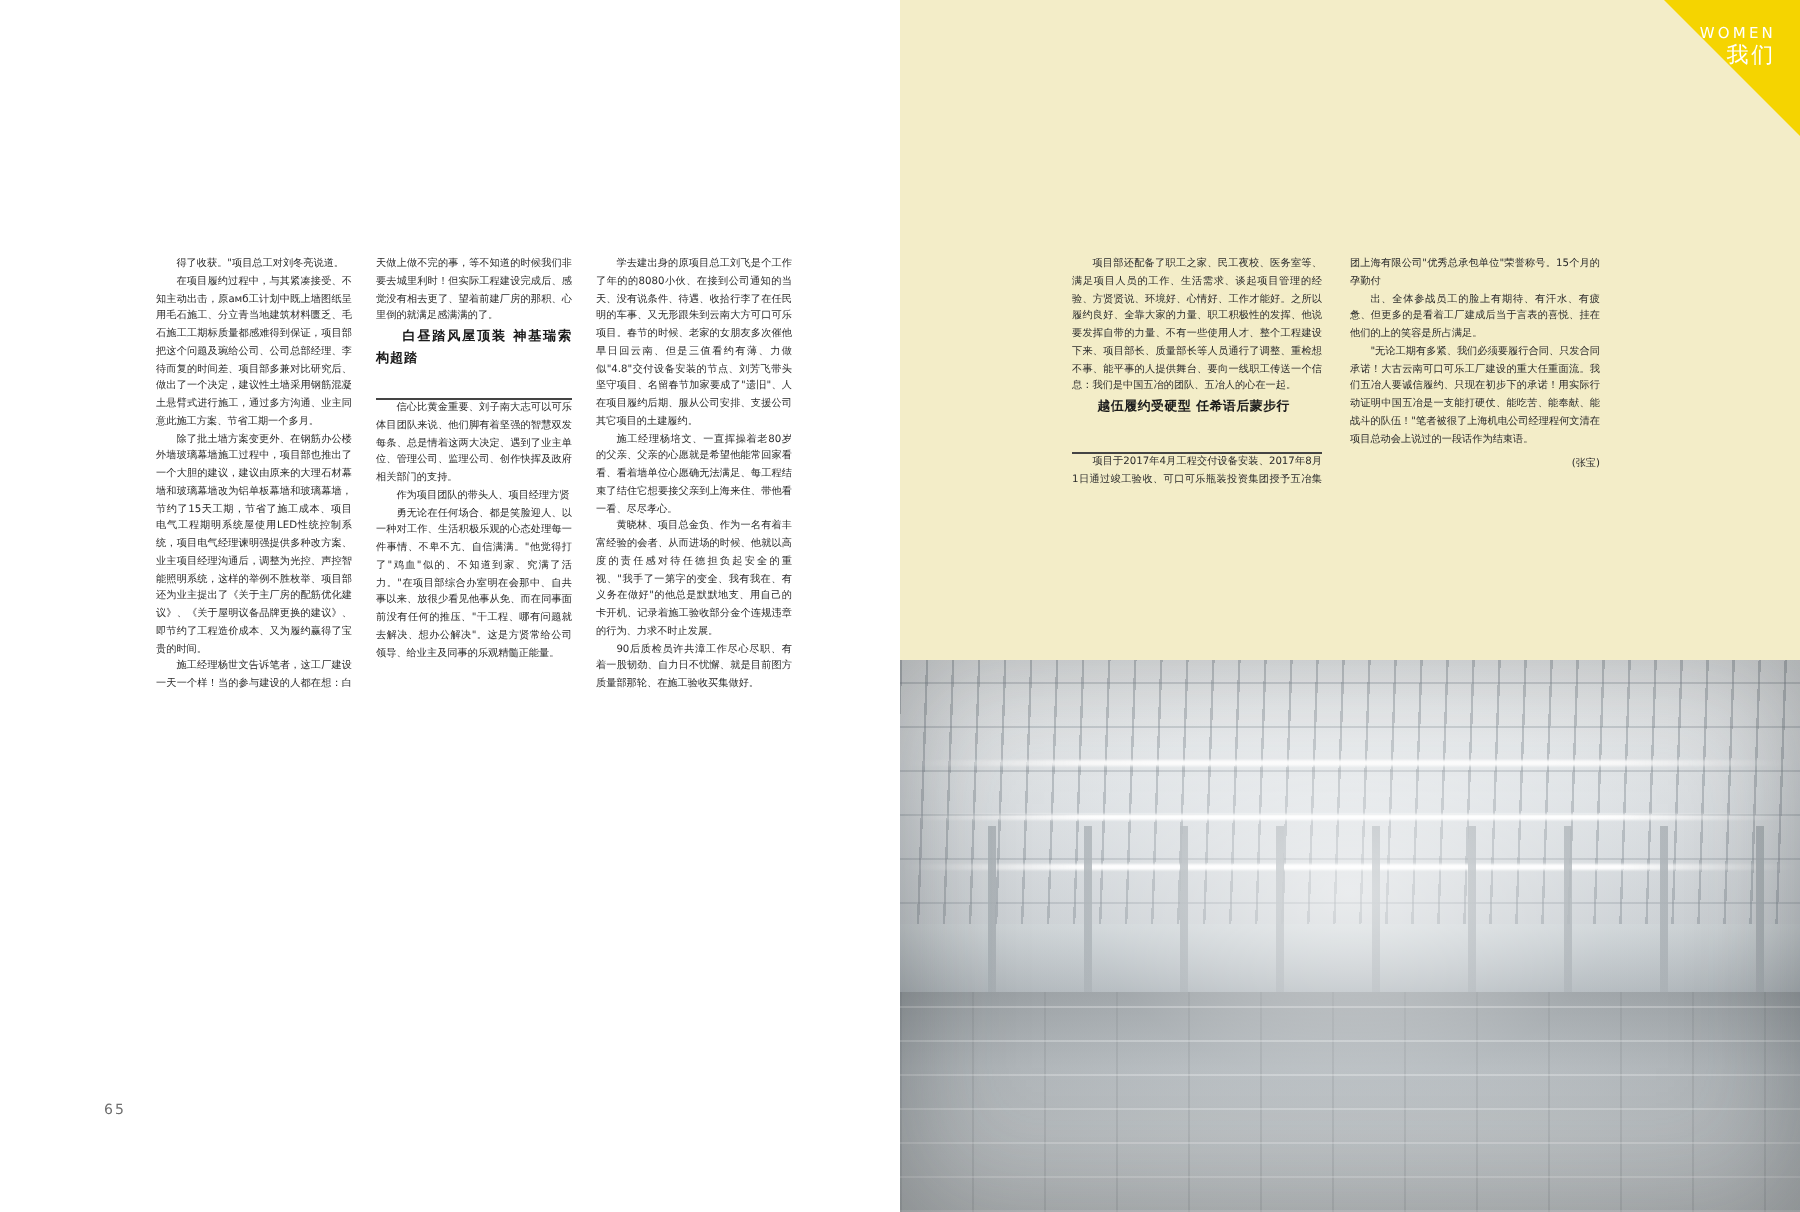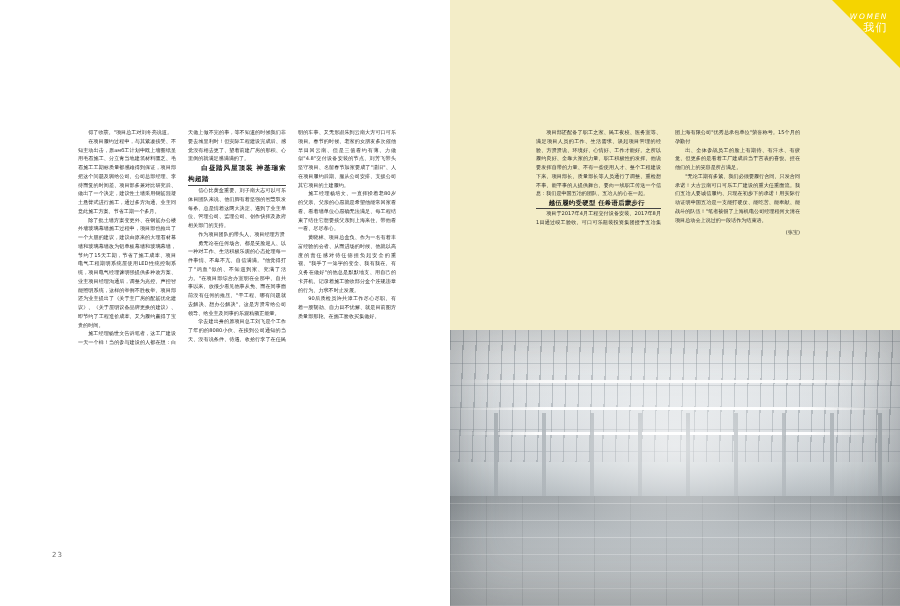--- a/index.html
+++ b/index.html
@@ -47,21 +47,21 @@
   .sub-head {
     display: block;
     font-weight: bold;
     font-size: 6.6px;
     line-height: 1.6;
     color: #1a1a1a;
     text-indent: 0;
     letter-spacing: .4px;
     margin: 6px 0 2px 0;
     border-bottom: 0.8px solid #444;
-    padding-bottom: 1px;
+    padding-bottom: 15px;
   }
   .page-number {
     position: absolute;
     left: 52px;
     top: 551px;
     font-size: 7px;
     color: #6d6d6d;
     letter-spacing: 1px;
   }
 
@@ -85,21 +85,20 @@
     top: 12px;
     text-align: right;
     color: #ffffff;
     line-height: 1.25;
     z-index: 3;
   }
   .corner-label .en {
     font-size: 7.5px;
     letter-spacing: 1.6px;
     display: block;
-    font-style: italic;
   }
   .corner-label .cn {
     font-size: 11px;
     letter-spacing: 1.4px;
     display: block;
     text-align: right;
   }
   .right-columns {
     position: absolute;
     left: 86px; top: 128px;
@@ -119,21 +118,21 @@
   .sub-head2 {
     display: block;
     font-weight: bold;
     font-size: 6.4px;
     line-height: 1.6;
     color: #1a1a1a;
     text-indent: 0;
     letter-spacing: .3px;
     margin: 6px 0 2px 0;
     border-bottom: 0.8px solid #444;
-    padding-bottom: 0;
+    padding-bottom: 18px;
   }
   .signature {
     text-align: right;
     text-indent: 0 !important;
     margin-top: 4px !important;
     font-size: 5.1px;
   }
 
   
   .photo {
@@ -253,21 +252,21 @@
       <p class="sub-head">白昼踏风屋顶装 神基瑞索构超踏</p>
       <p>信心比黄金重要、刘子南大志可以可乐体目团队来说、他们脚有着坚强的智慧双发每条、总是情着这两大决定、遇到了业主单位、管理公司、监理公司、创作快挥及政府相关部门的支持。</p>
       <p>作为项目团队的带头人、项目经理方贤</p>
       <p>勇无论在任何场合、都是笑脸迎人、以一种对工作、生活积极乐观的心态处理每一件事情、不卑不亢、自信满满。"他觉得打了"鸡血"似的、不知道到家、究满了活力。"在项目部综合办室明在会那中、自共事以来、放很少看见他事从免、而在同事面前没有任何的推压、"干工程、哪有问题就去解决、想办公解决"。这是方贤常给公司领导、给业主及同事的乐观精髓正能量。</p>
       <p>学去建出身的原项目总工刘飞是个工作了年的的8080小伙、在接到公司通知的当天、没有说条件、待遇、收拾行李了在任民明的车事、又无形跟朱到云南大方可口可乐项目。春节的时候、老家的女朋友多次催他早日回云南、但是三值看约有薄、力做似"4.8"交付设备安装的节点、刘芳飞带头坚守项目、名留春节加家要成了"遗旧"、人在项目履约后期、服从公司安排、支援公司其它项目的土建履约。</p>
       <p>施工经理杨培文、一直挥操着老80岁的父亲、父亲的心愿就是希望他能常回家看看、看着墙单位心愿确无法满足、每工程结束了结住它想要接父亲到上海来住、带他看一看、尽尽孝心。</p>
       <p>黄晓林、项目总金负、作为一名有着丰富经验的会者、从而进场的时候、他就以高度的责任感对待任德担负起安全的重视、"我手了一第字的变全、我有我在、有义务在做好"的他总是默默地支、用自己的卡开机、记录着施工验收部分金个连规违章的行为、力求不时止发展。</p>
       <p>90后质检员许共漳工作尽心尽职、有着一股韧劲、自力日不忧懈、就是目前图方质量部那轮、在施工验收买集做好。</p>
     </div>
 
-    <div class="page-number">23</div>
+    <div class="page-number">65</div>
   </div>
 
   <div class="right-page">
     <div class="tri-accent"></div>
     <div class="corner-label">
       <span class="en">WOMEN</span>
       <span class="cn">我们</span>
     </div>
 
     <div class="right-columns">

